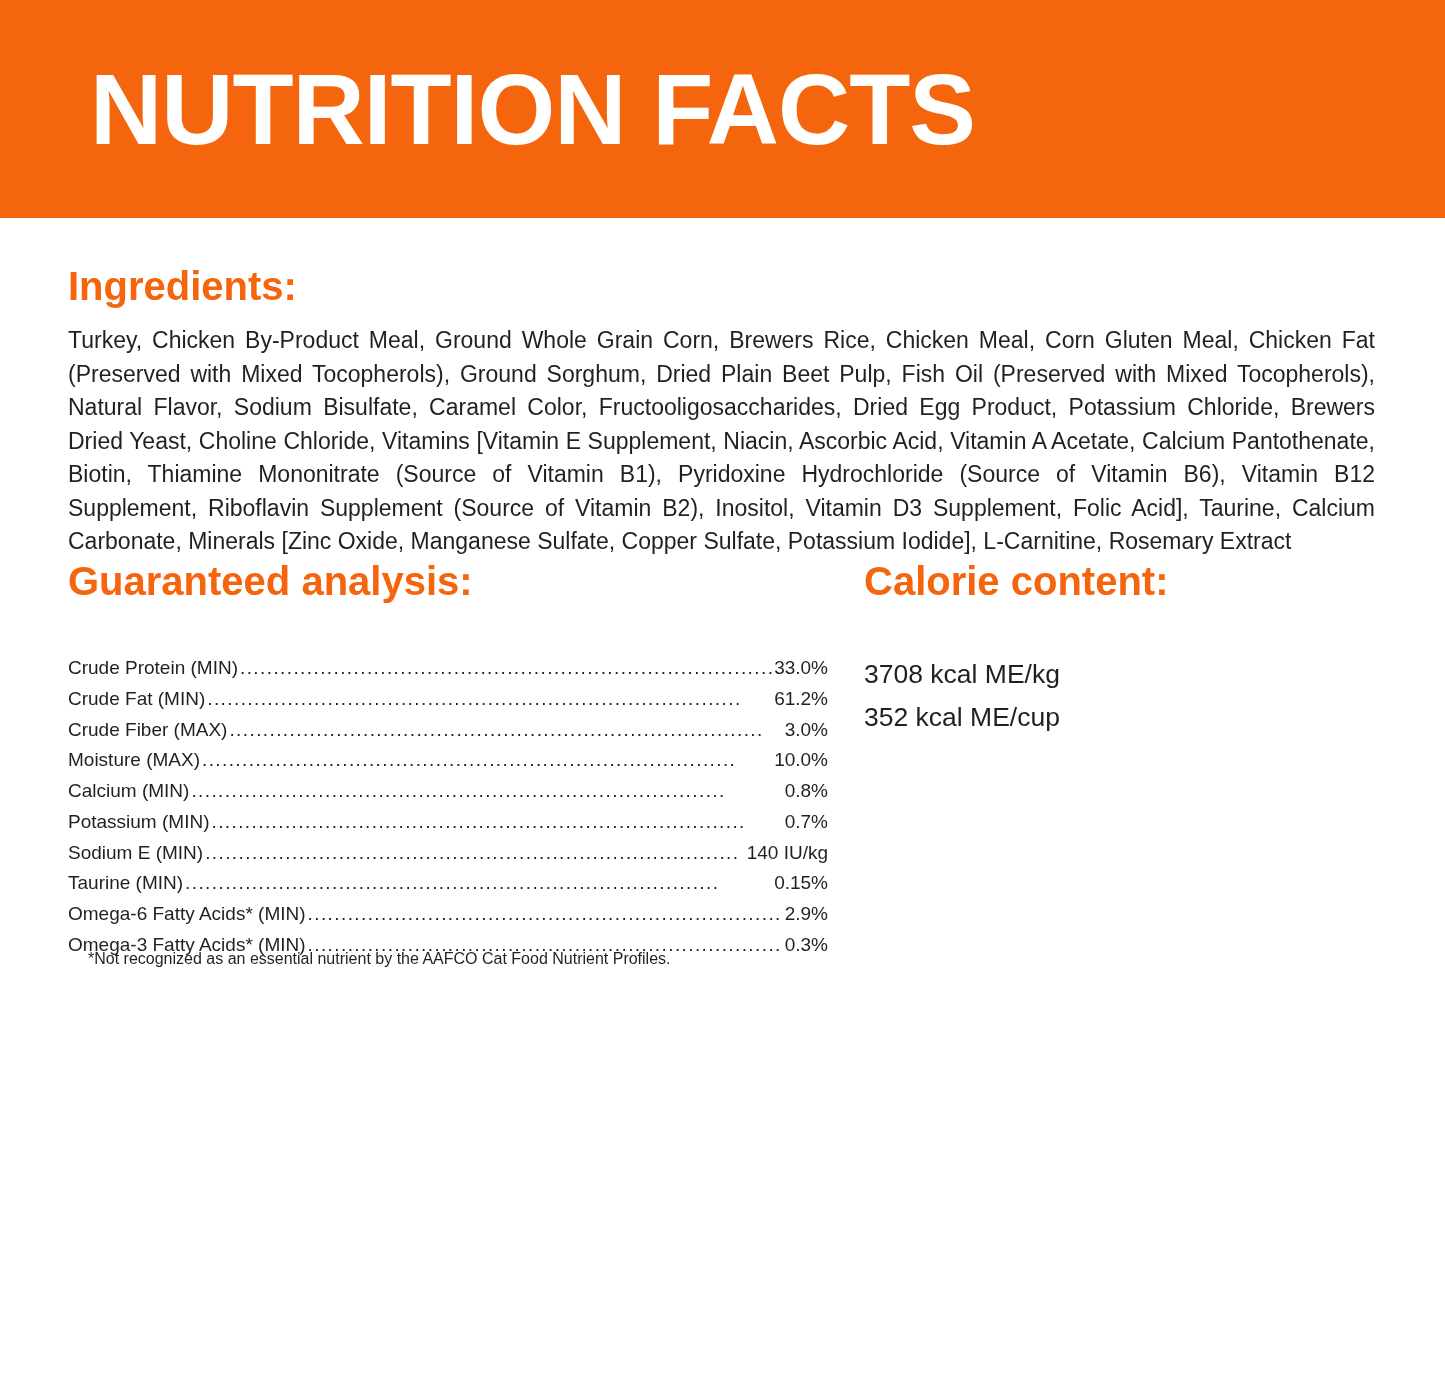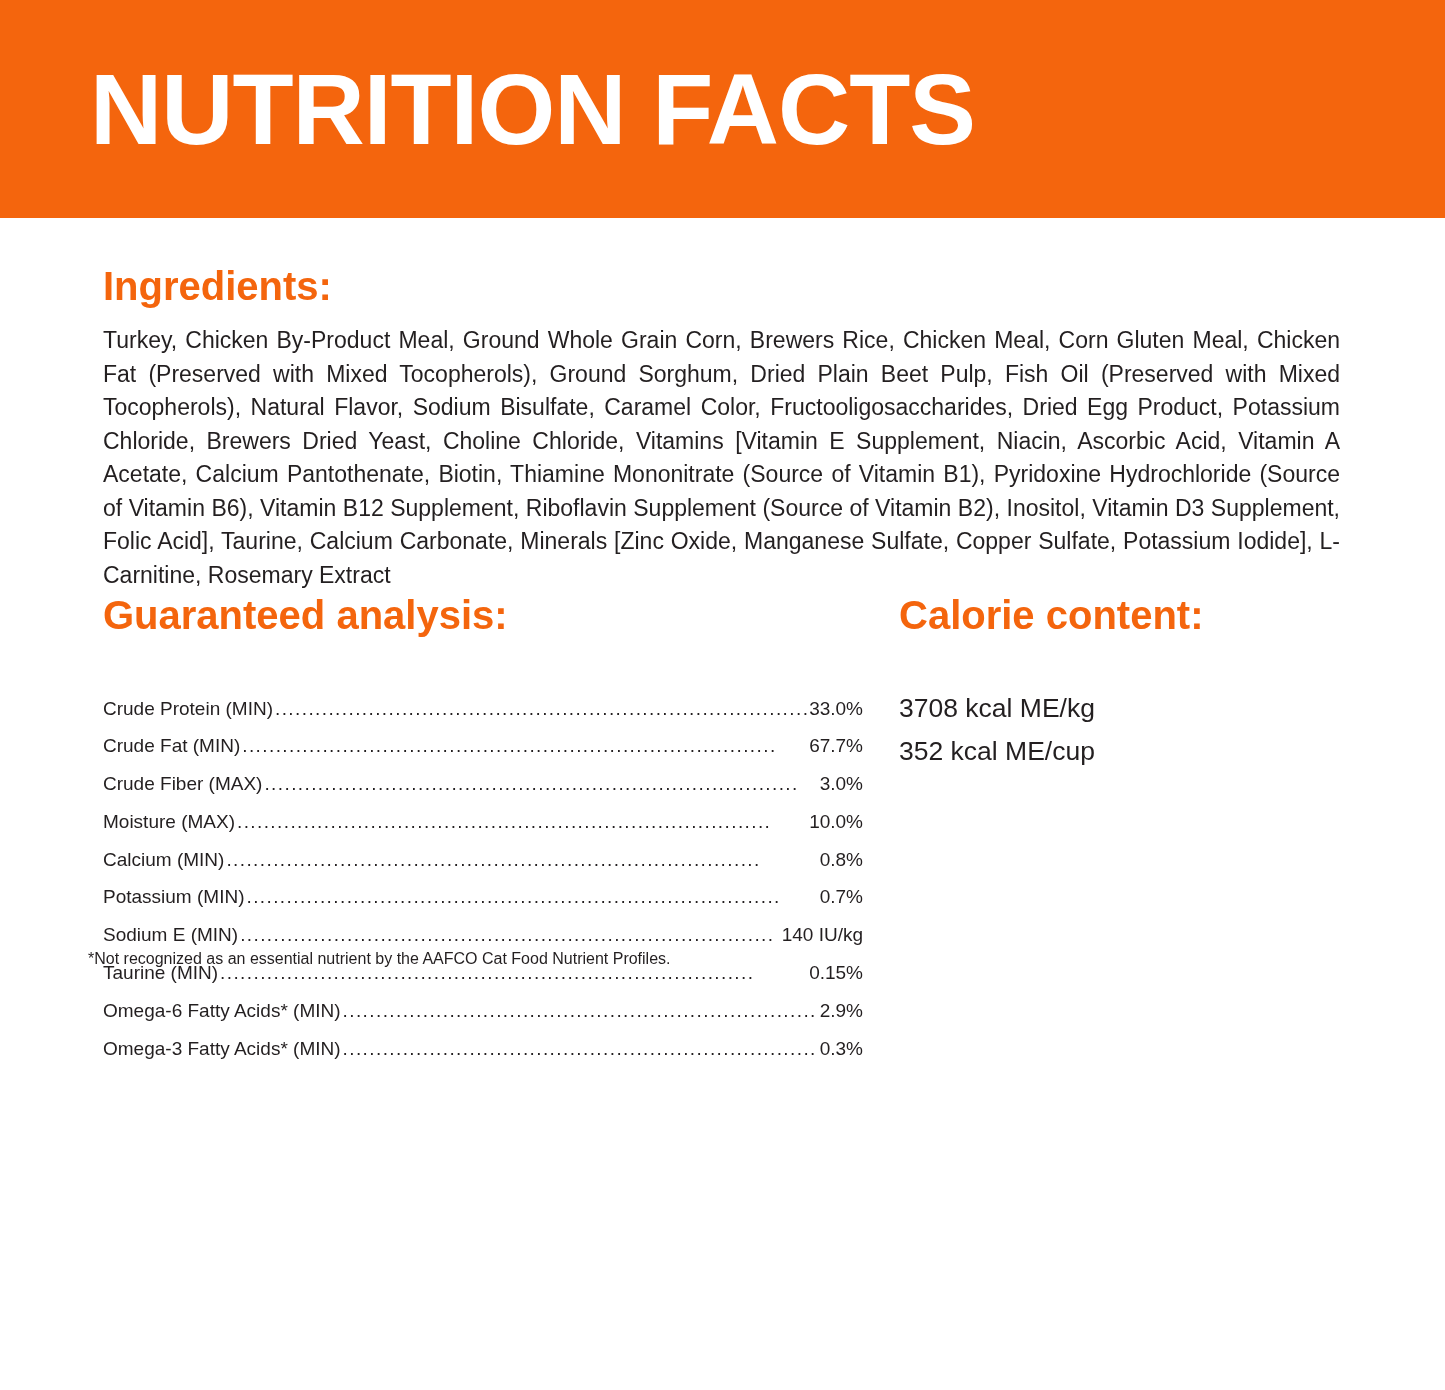--- a/index.html
+++ b/index.html
@@ -30,21 +30,21 @@
   }
   .header-title {
     color: #ffffff;
     font-size: 100px;
     font-weight: bold;
     letter-spacing: -1px;
     line-height: 1;
     margin: 0;
   }
   .content {
-    padding: 0 103px;
+    padding: 0 68px;
     box-sizing: border-box;
   }
   .section-heading {
     color: #f4650d;
     font-size: 40px;
     font-weight: bold;
     margin: 46px 0 16px 0;
     line-height: 1.1;
   }
   .ingredients-text {
@@ -88,21 +88,20 @@
     flex: 1 1 auto;
     overflow: hidden;
     white-space: nowrap;
     letter-spacing: 1.4px;
     color: #231f20;
     margin: 0 2px;
   }
   .ga-value {
     flex: none;
     text-align: right;
-    margin-top: 7px;
   }
   .calorie-line {
     font-size: 26.5px;
     line-height: 1.62;
     color: #231f20;
   }
   .footnote {
     position: absolute;
     left: 88px;
     bottom: 34px;
@@ -143,21 +142,21 @@
       <div class="col-left">
         <ul class="ga-list" id="ga-list">
             <li class="ga-row">
               <span class="ga-label">Crude Protein (MIN)</span>
               <span class="ga-dots">................................................................................</span>
               <span class="ga-value">33.0%</span>
             </li>
             <li class="ga-row">
               <span class="ga-label">Crude Fat (MIN)</span>
               <span class="ga-dots">................................................................................</span>
-              <span class="ga-value">67.7%</span>
+              <span class="ga-value">61.2%</span>
             </li>
             <li class="ga-row">
               <span class="ga-label">Crude Fiber (MAX)</span>
               <span class="ga-dots">................................................................................</span>
               <span class="ga-value">3.0%</span>
             </li>
             <li class="ga-row">
               <span class="ga-label">Moisture (MAX)</span>
               <span class="ga-dots">................................................................................</span>
               <span class="ga-value">10.0%</span>

